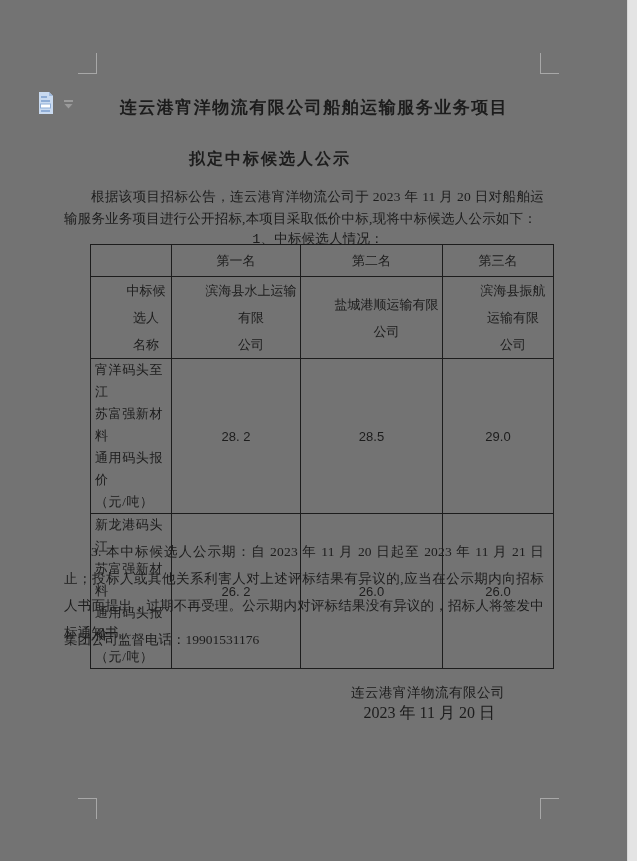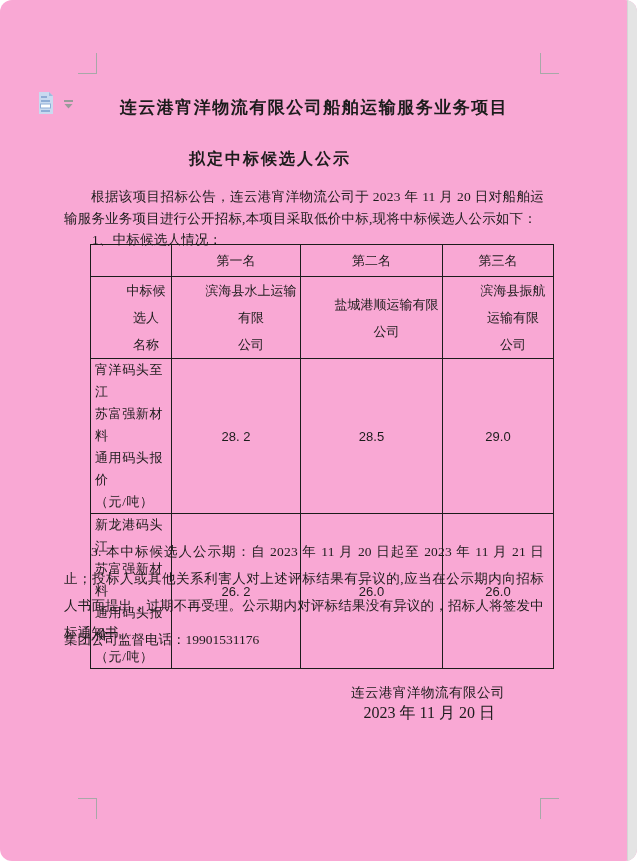--- a/index.html
+++ b/index.html
@@ -1,20 +1,19 @@
 <!DOCTYPE html>
 <html><head>
 <meta charset="utf-8">
 <style>
   html,body { margin:0; padding:0; background:#fff; }
   .canvas {
-    position:relative; width:637px; height:861px; background:#f9a8d4;
+    position:relative; width:637px; height:861px; background:#737373;
     font-family:"Liberation Serif","DejaVu Serif",serif; color:#1c1c1c;
     overflow:hidden;
-    border-radius:12px;
   }
   
   .app-edge { position:absolute; top:0; right:0; width:9px; height:861px;
     background:#e4e4e4; border-left:1px solid #d6d6d6; }
 
   
   .crop { position:absolute; width:18px; height:20px; }
   .crop.tl { left:78px; top:53px;  border-right:1px solid #a8a8a8; border-bottom:1px solid #a8a8a8; }
   .crop.tr { left:540px; top:53px; border-left:1px solid #a8a8a8;  border-bottom:1px solid #a8a8a8; }
   .crop.bl { left:78px; top:798px; border-right:1px solid #a8a8a8; border-top:1px solid #a8a8a8; }
@@ -28,21 +27,21 @@
   }
   .subtitle {
     position:absolute; top:149px; left:0; width:540px; text-align:center;
     font-size:16px; font-weight:bold; letter-spacing:2px;
   }
   .para {
     position:absolute; left:64px; width:480px; font-size:13.5px;
     line-height:21.5px; text-align:justify; letter-spacing:0.2px;
   }
   .intro { top:186px; text-indent:27px; }
-  .sec1  { top:229px; left:92px; width:452px; text-align:left; }
+  .sec1  { top:229px; left:92px; width:452px; text-align:center;font-family:Liberation Mono, monospace; }
   .sec2  { top:512px; text-indent:27px; white-space:pre-wrap; text-align:left; }
   .sec3  { top:538px; text-indent:27px; line-height:27px; }
 
   table.doc-table {
     position:absolute; left:90px; top:244px; border-collapse:collapse;
     table-layout:fixed; font-size:13px;
   }
   .doc-table td {
     border:1px solid #1c1c1c; text-align:center; vertical-align:middle;
     padding:0 3px; white-space:pre-line; overflow:hidden;

